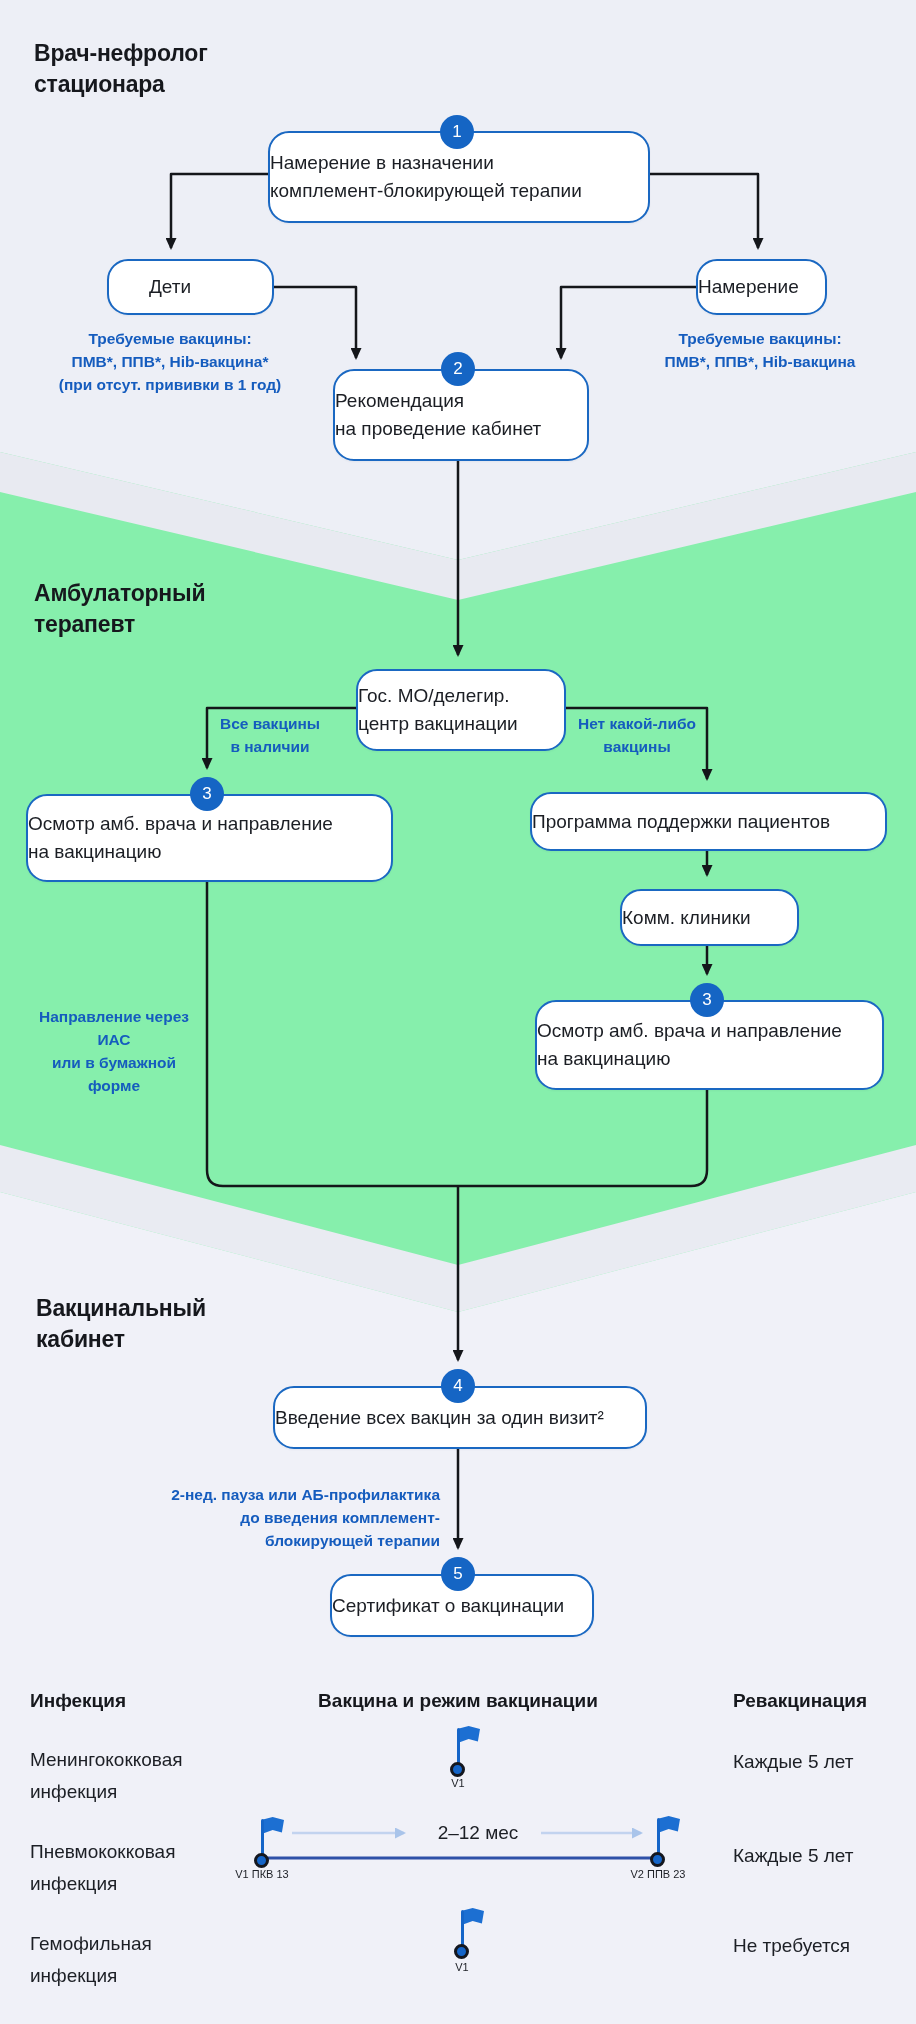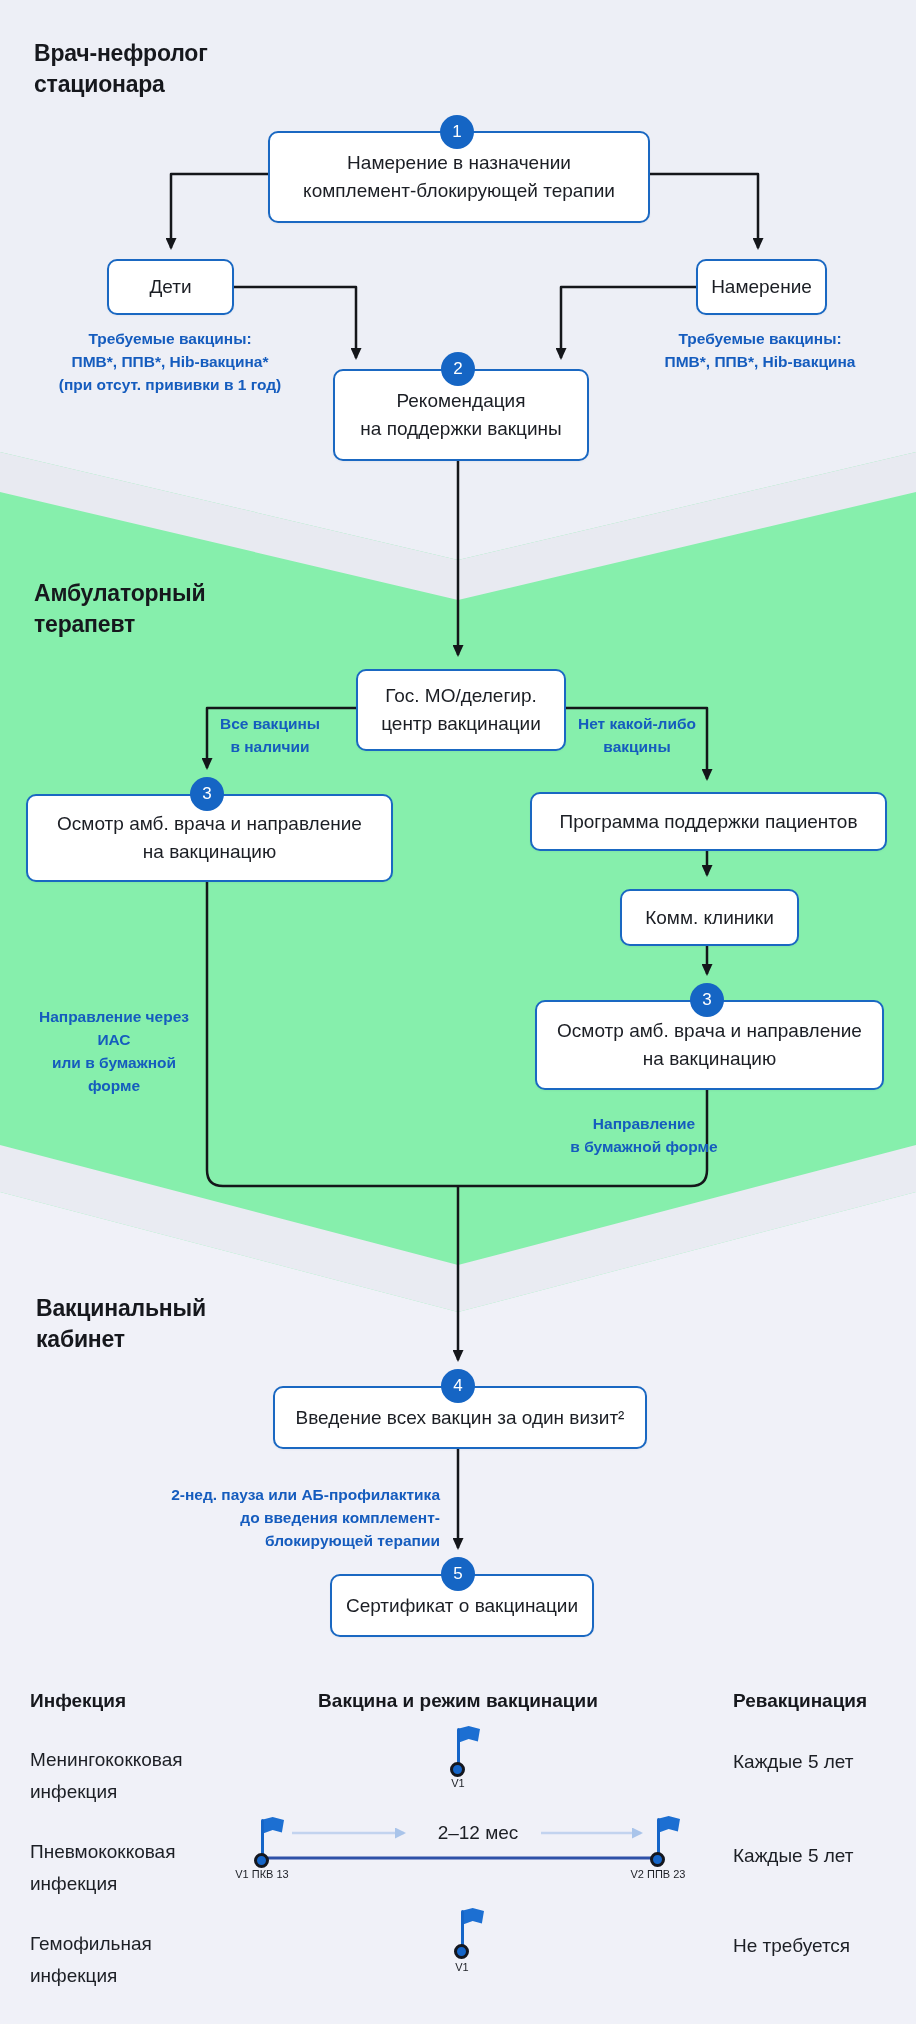--- a/index.html
+++ b/index.html
@@ -14,22 +14,22 @@
   .bg-b2{background:#E9EBF2;clip-path:polygon(0 1145px,458px 1265px,916px 1145px,916px 1192px,458px 1312px,0 1192px);}
   .bg-s3{background:#F0F1F8;clip-path:polygon(0 1192px,458px 1312px,916px 1192px,916px 2024px,0 2024px);}
 
   .abs{position:absolute;}
   .sec-title{
     font-size:23px;font-weight:700;color:#16181D;line-height:31px;letter-spacing:-0.2px;
   }
   svg.wires{position:absolute;inset:0;width:916px;height:2024px;}
 
   .node{
-    position:absolute;background:#FFFFFF;border:2px solid #1A68C2;border-radius:10px;
-    display:flex;flex-direction:column;align-items:center;justify-content:center;
+    position:absolute;background:#FFFFFF;border:2px solid #1A68C2;border-radius:21px;
+    display:flex;flex-direction:column;align-items:flex-start;justify-content:center;
     color:#1B1E24;font-size:19px;line-height:28px;text-align:center;
     box-shadow:0 1px 2px rgba(30,50,90,.05);
   }
   .badge{
     position:absolute;width:34px;height:34px;border-radius:50%;
     background:#1565C4;color:#fff;font-size:17px;font-weight:500;
     display:flex;align-items:center;justify-content:center;z-index:5;
   }
   .elabel{
     position:absolute;color:#155CBE;font-weight:700;font-size:15.5px;line-height:23px;text-align:center;
@@ -109,29 +109,29 @@
   <div class="badge" style="left:441px;top:352px;">2</div>
   <div class="badge" style="left:190px;top:777px;">3</div>
   <div class="badge" style="left:690px;top:983px;">3</div>
   <div class="badge" style="left:441px;top:1369px;">4</div>
   <div class="badge" style="left:441px;top:1557px;">5</div>
 
   <div class="node" style="left:268px;top:131px;width:378px;height:88px;">
     <div>Намерение в назначении</div>
     <div>комплемент-блокирующей терапии</div>
   </div>
-  <div class="node" style="left:107px;top:259px;width:123px;height:52px;">
+  <div class="node" style="left:107px;top:259px;width:123px;height:52px;padding-left:40px;">
     <div>Дети</div>
   </div>
   <div class="node" style="left:696px;top:259px;width:127px;height:52px;">
     <div>Намерение</div>
   </div>
   <div class="node" style="left:333px;top:369px;width:252px;height:88px;">
     <div>Рекомендация</div>
-    <div>на поддержки вакцины</div>
+    <div>на проведение кабинет</div>
   </div>
   <div class="node" style="left:356px;top:669px;width:206px;height:78px;">
     <div>Гос. МО/делегир.</div>
     <div>центр вакцинации</div>
   </div>
   <div class="node" style="left:26px;top:794px;width:363px;height:84px;">
     <div>Осмотр амб. врача и направление</div>
     <div>на вакцинацию</div>
   </div>
   <div class="node" style="left:620px;top:889px;width:175px;height:53px;">
@@ -165,24 +165,20 @@
     <div>в наличии</div>
   </div>
   <div class="elabel" style="left:577px;top:712px;width:120px;">
     <div>Нет какой-либо</div>
     <div>вакцины</div>
   </div>
   <div class="elabel" style="left:24px;top:1005px;width:180px;">
     <div>Направление через ИАС</div>
     <div>или в бумажной форме</div>
   </div>
-  <div class="elabel" style="left:554px;top:1112px;width:180px;">
-    <div>Направление</div>
-    <div>в бумажной форме</div>
-  </div>
   <div class="elabel right-align" style="left:140px;top:1483px;width:300px;">
     <div>2-нед. пауза или АБ-профилактика</div>
     <div>до введения комплемент-</div>
     <div>блокирующей терапии</div>
   </div>
 
   <div class="abs tbl-header" style="left:30px;top:1690px;">Инфекция</div>
   <div class="abs tbl-header" style="left:308px;top:1690px;width:300px;text-align:center;">Вакцина и режим вакцинации</div>
   <div class="abs tbl-header" style="left:733px;top:1690px;">Ревакцинация</div>
 

